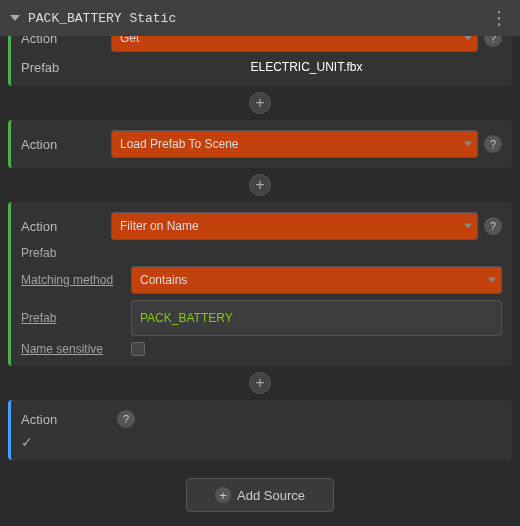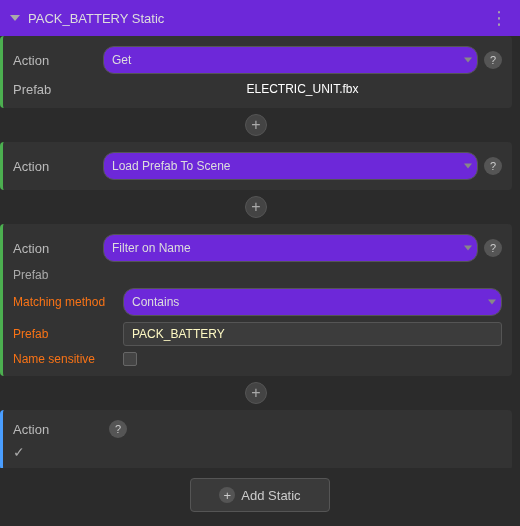--- a/index.html
+++ b/index.html
@@ -20,22 +20,23 @@
       display: flex;
       flex-direction: column;
     }
 
     
     .header {
       display: flex;
       align-items: center;
       justify-content: space-between;
       padding: 6px 10px;
-      background: #6d28d9;
+      background: #404040;
       min-height: 36px;
+      font-family: Liberation Mono, monospace;
     }
     .header-left {
       display: flex;
       align-items: center;
       gap: 8px;
     }
     .chevron-down {
       width: 0; height: 0;
       border-left: 5px solid transparent;
       border-right: 5px solid transparent;
@@ -51,24 +52,25 @@
       color: #aaa;
       font-size: 18px;
       cursor: pointer;
       letter-spacing: 2px;
     }
 
     
     .content {
       flex: 1;
       overflow-y: auto;
-      padding: 0 8px 8px 0;
+      padding: 0 8px 8px 8px;
       display: flex;
       flex-direction: column;
       gap: 0;
+      justify-content: flex-end;
     }
 
     
     .card {
       background: #333;
       border-radius: 4px;
       border-left: 3px solid #4caf50;
       padding: 10px 10px;
       margin-bottom: 0;
     }
@@ -85,36 +87,37 @@
       margin-bottom: 0;
     }
     .label {
       width: 90px;
       color: #bbb;
       font-size: 13px;
       flex-shrink: 0;
     }
     .label-sm {
       width: 110px;
-      color: #f97316;
+      color: #a3a3a3;
       font-size: 12px;
       flex-shrink: 0;
+      text-decoration: underline;
     }
 
     .select-wrapper {
       flex: 1;
       position: relative;
       display: flex;
       align-items: center;
     }
     .select-box {
       flex: 1;
-      background: #6d28d9;
+      background: #c2410c;
       border: 1px solid #555;
-      border-radius: 11px;
+      border-radius: 3px;
       color: #ddd;
       padding: 4px 24px 4px 8px;
       font-size: 12px;
       appearance: none;
       -webkit-appearance: none;
       cursor: pointer;
       height: 28px;
     }
     .select-arrow {
       position: absolute;
@@ -181,24 +184,24 @@
     }
     .filter-sub {
       padding-left: 0;
     }
 
     .text-input {
       flex: 1;
       background: #3c3c3c;
       border: 1px solid #555;
       border-radius: 3px;
-      color: #fef9c3;
+      color: #84cc16;
       padding: 3px 8px;
       font-size: 12px;
-      height: 24px;
+      height: 36px;
     }
 
     .checkbox-custom {
       width: 14px;
       height: 14px;
       background: #444;
       border: 1px solid #666;
       border-radius: 2px;
       display: inline-block;
     }
@@ -352,17 +355,17 @@
       <div class="field-row">
         <span class="checkmark">✓</span>
       </div>
     </div>
 
   </div>
 
   <div class="footer">
     <button class="add-action-btn">
       <div class="plus-circle">+</div>
-      <span>Add Static</span>
+      <span>Add Source</span>
     </button>
   </div>
 
 </div>
 
 </body></html>

